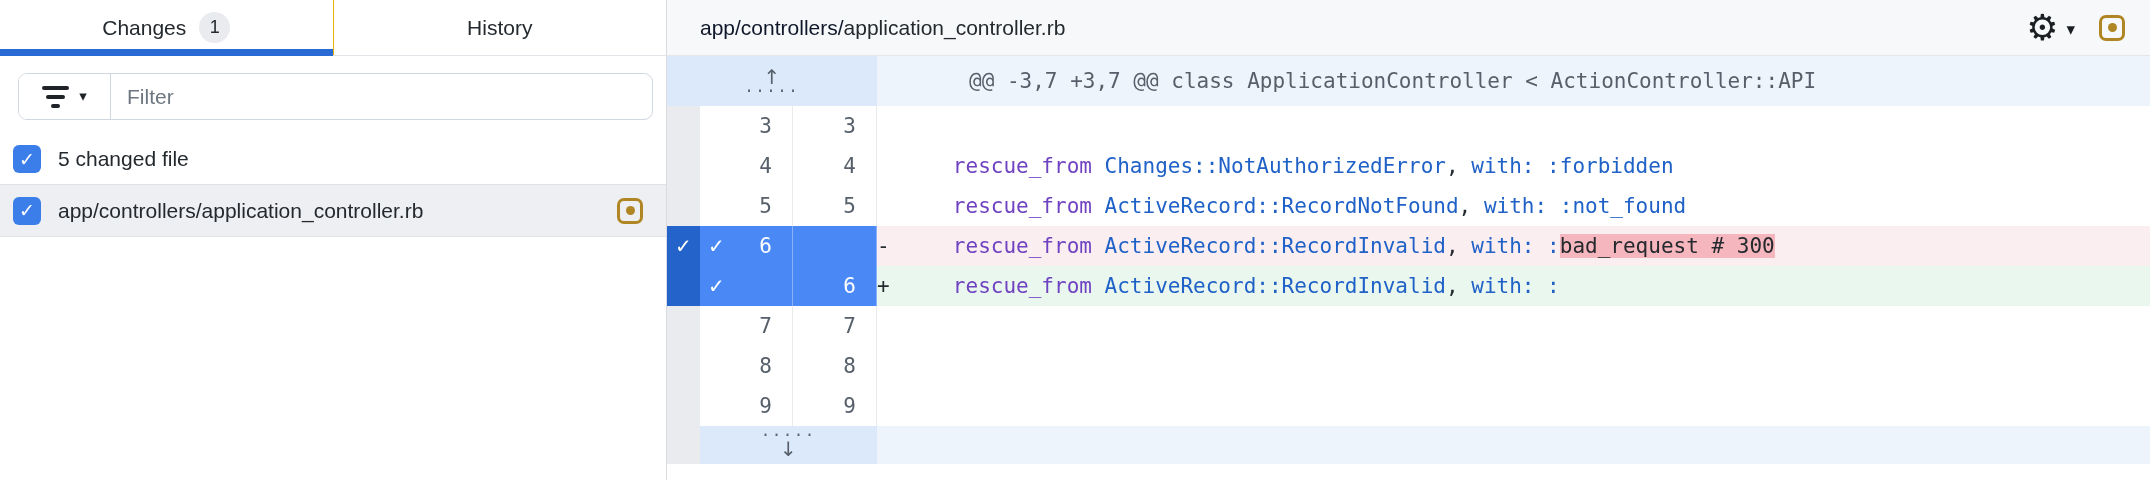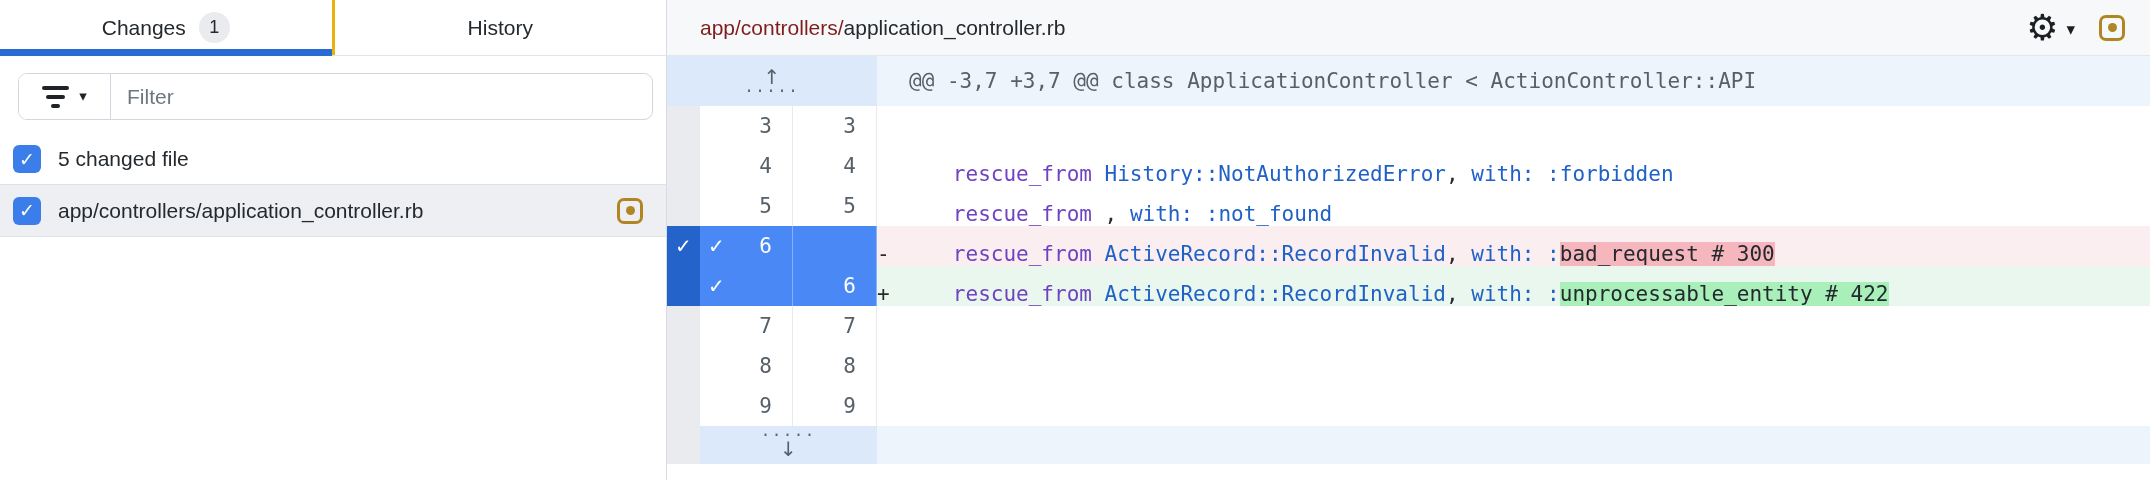--- a/index.html
+++ b/index.html
@@ -11,21 +11,21 @@
   *{box-sizing:border-box}
   html,body{margin:0;padding:0}
   body{width:2150px;height:480px;overflow:hidden;background:#fff;color:#24292e;
        font-family:"Liberation Sans",sans-serif;font-size:21px}
   .app{display:flex;width:100%;height:100%}
 
   
   .sidebar{width:667px;flex-shrink:0;border-right:1px solid #d8dce1;display:flex;flex-direction:column;background:#fff}
   .tabbar{height:56px;display:flex;flex-shrink:0;border-bottom:1px solid #e1e4e8}
   .tab{flex:1;display:flex;align-items:center;justify-content:center;gap:13px;position:relative;cursor:pointer;background:#fff}
-  .tab + .tab{border-left:3px solid #eab308}
+  .tab + .tab{border-left:1px solid #eab308}
   .tab.active::after{content:"";position:absolute;left:0;right:0;bottom:-1px;height:7px;background:var(--accent)}
   .badge{min-width:31px;height:31px;padding:0 8px;border-radius:16px;background:#e9ebee;display:flex;align-items:center;justify-content:center;font-size:18px}
   .filter-wrap{padding:17px 13px 14px 18px}
   .filter-box{height:47px;width:726px;max-width:100%;border:1.5px solid #d0d7de;border-radius:9px;background:#fff;display:flex;align-items:stretch;overflow:hidden}
   .funnel-btn{width:92px;flex-shrink:0;border-right:1.5px solid #d0d7de;display:flex;align-items:center;justify-content:center;gap:10px;cursor:pointer;background:#fff}
   .funnel{display:flex;flex-direction:column;gap:5px;align-items:center}
   .funnel i{display:block;height:4px;border-radius:2px;background:#1f2328}
   .funnel i:nth-child(1){width:27px}
   .funnel i:nth-child(2){width:19px}
   .funnel i:nth-child(3){width:9px}
@@ -42,45 +42,45 @@
       background:#edeff2;border-top:1px solid #dfe3e6;border-bottom:1px solid #dfe3e6;cursor:pointer}
   .file-name{flex:1;white-space:nowrap;overflow:hidden;text-overflow:ellipsis}
   .mod-icon{width:26px;height:26px;flex-shrink:0;border:3px solid var(--modified);border-radius:7px;
       display:flex;align-items:center;justify-content:center}
   .mod-icon i{width:9px;height:9px;border-radius:50%;background:var(--modified)}
 
   
   .diffpane{flex:1;min-width:0;display:flex;flex-direction:column;background:#fff}
   .diff-header{height:56px;flex-shrink:0;background:#f7f8fa;border-bottom:1px solid #e5e8eb;
       display:flex;align-items:center;padding:0 25px 0 33px}
-  .path-prefix{color:#7f1d1d}
+  .path-prefix{color:#0f172a}
   .spacer{flex:1}
   .gear{font-size:36px;color:#1b1f23;cursor:pointer}
   .gear-caret{font-size:17px;color:#1b1f23;margin:4px 24px 0 8px;cursor:pointer}
 
   .diff-body{font-family:"DejaVu Sans Mono",monospace;font-size:21px;color:var(--syn-plain)}
   .hunkrow{display:flex;height:50px;color:var(--num-gray)}
   .hunkrow .gut{width:210px;flex-shrink:0;background:var(--hunk-gut);display:flex;align-items:center;justify-content:center;cursor:pointer}
-  .hunkrow .txt{flex:1;background:var(--hunk-bg);display:flex;align-items:center;padding-left:32px;white-space:pre;overflow:hidden}
+  .hunkrow .txt{flex:1;background:var(--hunk-bg);display:flex;align-items:center;padding-left:92px;white-space:pre;overflow:hidden}
   .expand-down-row{height:38px}
   .expand-down-row .strip-pad{width:33px;flex-shrink:0;background:#e9ebee}
   .expand-down-row .gut{width:177px}
   .expand-icon{display:flex;flex-direction:column;align-items:center;line-height:1;color:var(--num-gray)}
   .expand-icon .arrow{font-size:20px}
   .expand-icon .dots{font-size:15px;letter-spacing:2px;line-height:.55}
 
   .drow{display:flex;height:40px}
   .cell-strip{width:33px;flex-shrink:0;background:#e9ebee;display:flex;align-items:center;justify-content:center;cursor:pointer}
   .cell-num{display:flex;align-items:center;justify-content:flex-end;padding:0 20px 0 8px;
       color:var(--num-gray);background:#fff;border-right:1px solid #e8eaec;flex-shrink:0;cursor:pointer}
   .cell-old{width:93px}
   .cell-new{width:84px}
   .gcheck{margin-right:auto;color:#fff;font-weight:700;font-size:20px;font-family:"DejaVu Sans",sans-serif}
   .scheck{color:#fff;font-weight:700;font-size:20px;font-family:"DejaVu Sans",sans-serif}
-  .cell-code{flex:1;min-width:0;display:flex;align-items:flex-end;white-space:pre;overflow:hidden;background:#fff}
+  .cell-code{flex:1;min-width:0;display:flex;align-items:center;white-space:pre;overflow:hidden;background:#fff}
   .drow.removed .cell-code{background:var(--removed-bg)}
   .drow.added .cell-code{background:var(--added-bg)}
   .drow.selected .cell-strip{background:var(--strip-blue)}
   .drow.selected .cell-num{background:var(--sel-blue);color:#fff;border-right-color:rgba(255,255,255,.35)}
   .prefix{white-space:pre}
   .c-purple{color:var(--syn-purple)}
   .c-blue{color:var(--syn-blue)}
   .c-plain{color:var(--syn-plain)}
   .c-red{color:var(--syn-red)}
   .hl-removed{background:var(--removed-hl)}
@@ -166,31 +166,31 @@
           <div class="cell-code"><span class="prefix c-plain"> </span></div>
         </div>
         <div class="drow context">
           <div class="cell-strip"></div>
           <div class="cell-num cell-old">
             <span class="num">4</span>
           </div>
           <div class="cell-num cell-new">
             <span class="num">4</span>
           </div>
-          <div class="cell-code"><span class="prefix c-plain">      </span><span class="c-purple">rescue_from </span><span class="c-blue">History::NotAuthorizedError</span><span class="c-plain">, </span><span class="c-blue">with: </span><span class="c-blue">:forbidden</span></div>
+          <div class="cell-code"><span class="prefix c-plain">      </span><span class="c-purple">rescue_from </span><span class="c-blue">Changes::NotAuthorizedError</span><span class="c-plain">, </span><span class="c-blue">with: </span><span class="c-blue">:forbidden</span></div>
         </div>
         <div class="drow context">
           <div class="cell-strip"></div>
           <div class="cell-num cell-old">
             <span class="num">5</span>
           </div>
           <div class="cell-num cell-new">
             <span class="num">5</span>
           </div>
-          <div class="cell-code"><span class="prefix c-plain">      </span><span class="c-purple">rescue_from </span><span class="c-plain">, </span><span class="c-blue">with: </span><span class="c-blue">:not_found</span></div>
+          <div class="cell-code"><span class="prefix c-plain">      </span><span class="c-purple">rescue_from </span><span class="c-blue">ActiveRecord::RecordNotFound</span><span class="c-plain">, </span><span class="c-blue">with: </span><span class="c-blue">:not_found</span></div>
         </div>
         <div class="drow removed selected">
           <div class="cell-strip">
             <span class="scheck">✓</span>
           </div>
           <div class="cell-num cell-old">
             <span class="gcheck">✓</span>
             <span class="num">6</span>
           </div>
           <div class="cell-num cell-new">
@@ -200,21 +200,21 @@
         </div>
         <div class="drow added selected">
           <div class="cell-strip"></div>
           <div class="cell-num cell-old">
             <span class="gcheck">✓</span>
             <span class="num"></span>
           </div>
           <div class="cell-num cell-new">
             <span class="num">6</span>
           </div>
-          <div class="cell-code"><span class="prefix c-plain">+     </span><span class="c-purple">rescue_from </span><span class="c-blue">ActiveRecord::RecordInvalid</span><span class="c-plain">, </span><span class="c-blue">with: </span><span class="c-blue">:</span><span class="c-plain hl-added">unprocessable_entity # 422</span></div>
+          <div class="cell-code"><span class="prefix c-plain">+     </span><span class="c-purple">rescue_from </span><span class="c-blue">ActiveRecord::RecordInvalid</span><span class="c-plain">, </span><span class="c-blue">with: </span><span class="c-blue">:</span></div>
         </div>
         <div class="drow context">
           <div class="cell-strip"></div>
           <div class="cell-num cell-old">
             <span class="num">7</span>
           </div>
           <div class="cell-num cell-new">
             <span class="num">7</span>
           </div>
           <div class="cell-code"><span class="prefix c-plain"> </span></div>

